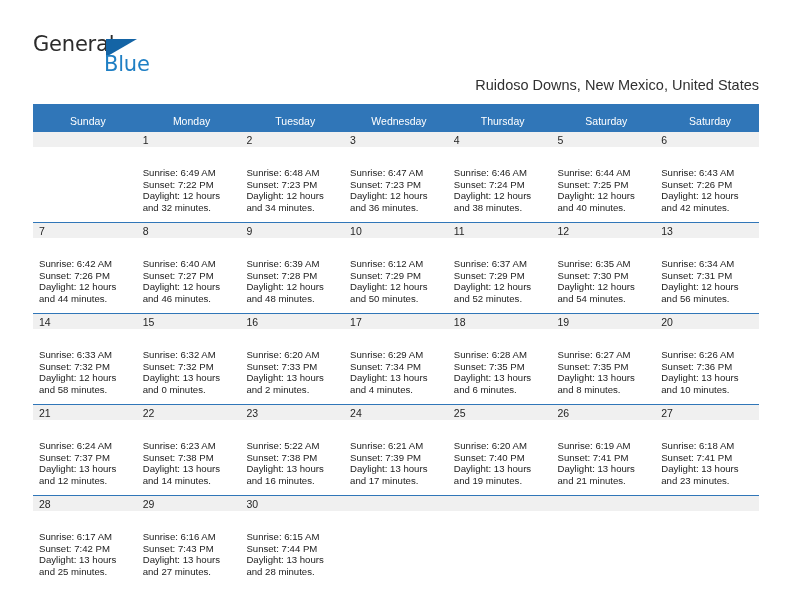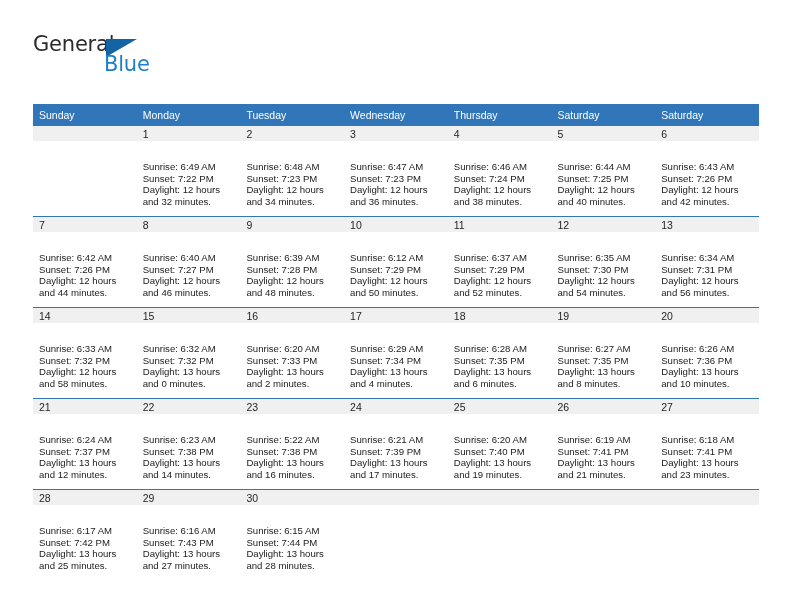--- a/index.html
+++ b/index.html
@@ -99,22 +99,22 @@
     width: 726px;
     border-collapse: collapse;
     table-layout: fixed;
   }
 
   .calendar th {
     background: #3076b8;
     color: #ffffff;
     font-size: 10.5px;
     font-weight: normal;
-    text-align: left;
-    padding: 5px 0 5px 6px;
+    text-align: center;
+    padding: 11px 0 5px 6px;
     height: 12px;
     border: none;
   }
 
   .calendar td {
     vertical-align: top;
     padding: 0;
     border: none;
     width: 103.71px;
     height: 90px;
@@ -162,20 +162,21 @@
 <div class="page">
 
   <div class="header">
 
     <div class="logo">
       <span class="logo-general">General</span>
       <span class="logo-tri"></span>
       <span class="logo-blue">Blue</span>
     </div>
 
+    <div class="subtitle">Ruidoso Downs, New Mexico, United States</div>
 
   </div>
 
   <table class="calendar">
     <thead>
       <tr>
         <th>Sunday</th>
         <th>Monday</th>
         <th>Tuesday</th>
         <th>Wednesday</th>

